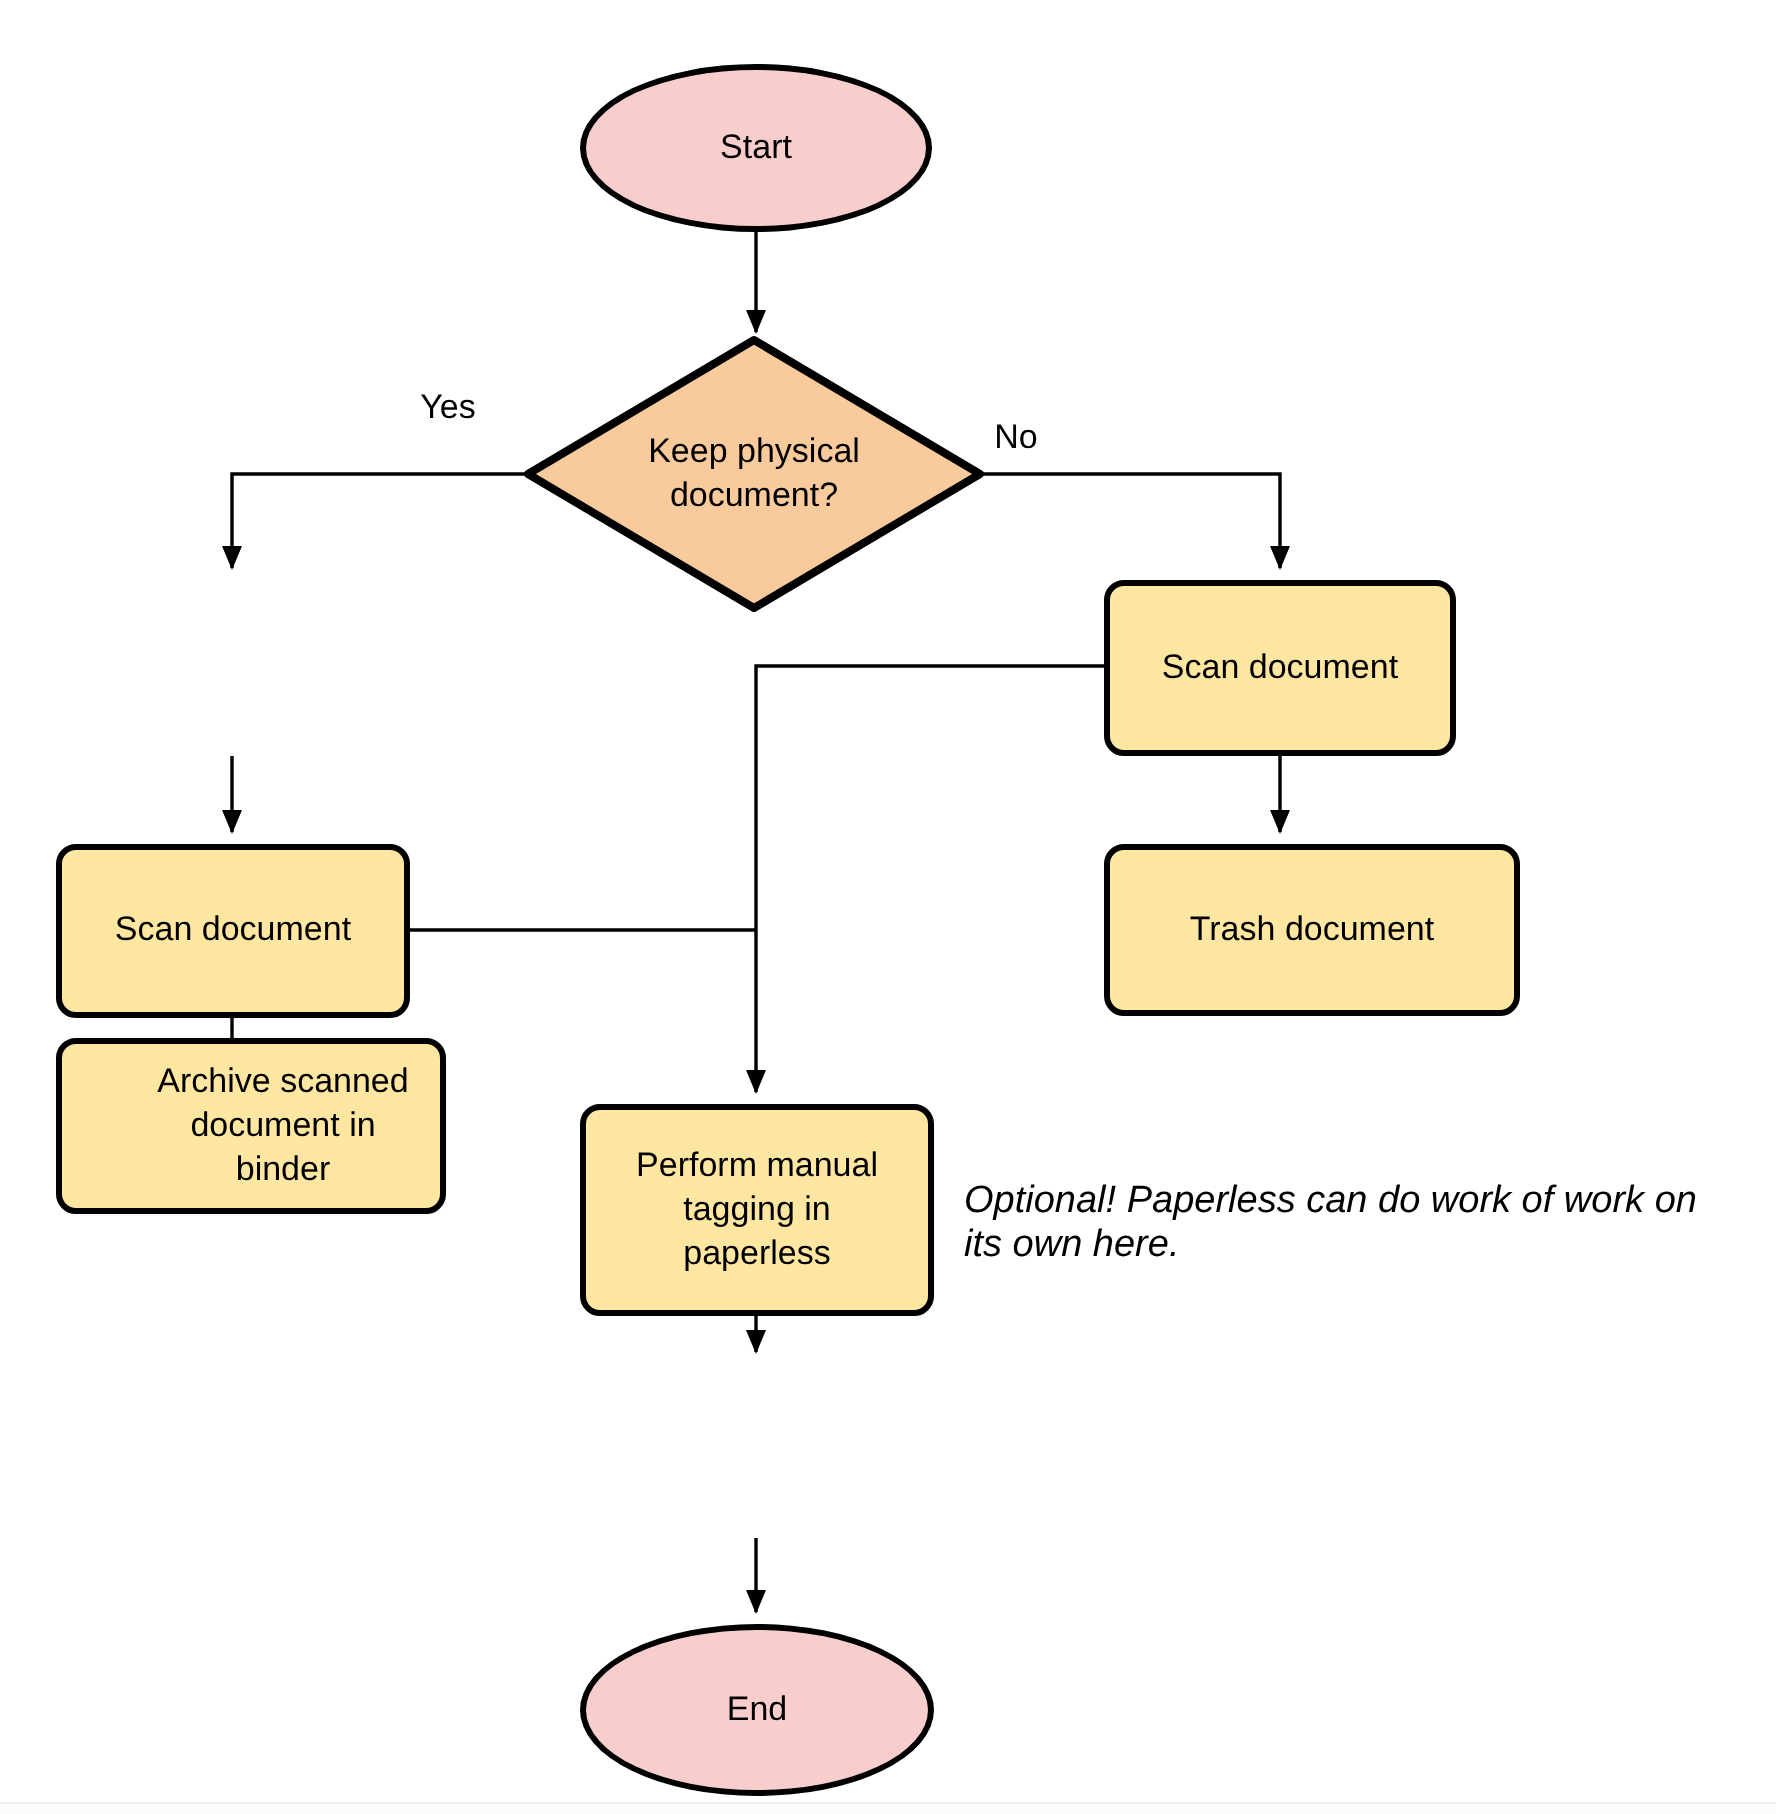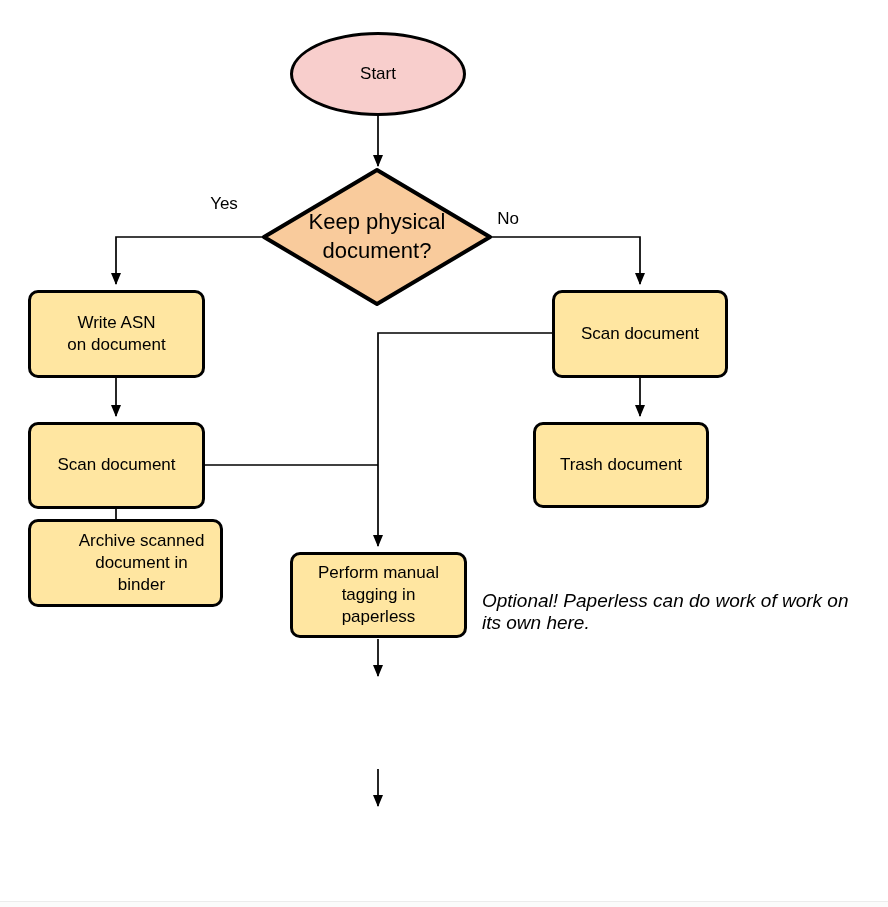--- a/index.html
+++ b/index.html
@@ -54,21 +54,21 @@
     background: var(--terminal-fill, #f8cecc);
     border: 3px solid var(--line-color, #000);
     border-radius: 50%;
   }
   .decision-label {
     position: absolute;
     display: flex;
     align-items: center;
     justify-content: center;
     text-align: center;
-    font-size: 22px;
+    font-size: 17px;
     line-height: 1.3;
     color: #000;
     white-space: pre-line;
   }
   .edge-label {
     position: absolute;
     font-size: 17px;
     color: #000;
     text-align: center;
   }
@@ -120,49 +120,48 @@
 
   <div class="decision-label" style="left:264px; top:172px; width:226px; height:130px;">
     <span>Keep physical
 document?</span>
   </div>
 
   <div class="edge-label" style="left:200px; top:194px; width:48px;">Yes</div>
 
   <div class="edge-label" style="left:484px; top:209px; width:48px;text-align:center;">No</div>
 
-  <div class="node process" style="left:28px; top:290px; width:177px; height:88px;">
-    <span>Write ASN
-on document</span>
-  </div>
 
   <div class="node process" style="left:552px; top:290px; width:176px; height:88px;">
     <span>Scan document</span>
   </div>
 
   <div class="node process" style="left:28px; top:422px; width:177px; height:87px;">
     <span>Scan document</span>
   </div>
 
-  <div class="node process" style="left:533px; top:422px; width:176px; height:86px;align-items:center;">
+  <div class="node process" style="left:552px; top:422px; width:208px; height:86px;align-items:center;">
     <span>Trash document</span>
   </div>
 
   <div class="node process" style="left:28px; top:519px; width:195px; height:88px;padding-left:32px;">
     <span>Archive scanned
 document in
 binder</span>
   </div>
 
-  <div class="node process" style="left:290px; top:552px; width:177px; height:86px;align-items:center;">
+  <div class="node process" style="left:290px; top:552px; width:177px; height:106px;align-items:center;">
     <span>Perform manual
 tagging in
 paperless</span>
   </div>
 
   <div class="note" style="left:482px; top:590px; width:402px;">Optional! Paperless can do work of work on
 its own here.</div>
 
 
+  <div class="node terminal" style="left:290px; top:812px; width:177px; height:86px;">
+    <span>End</span>
+  </div>
 
   <div class="bottom-edge"></div>
 
 </div>
 
 </body></html>

